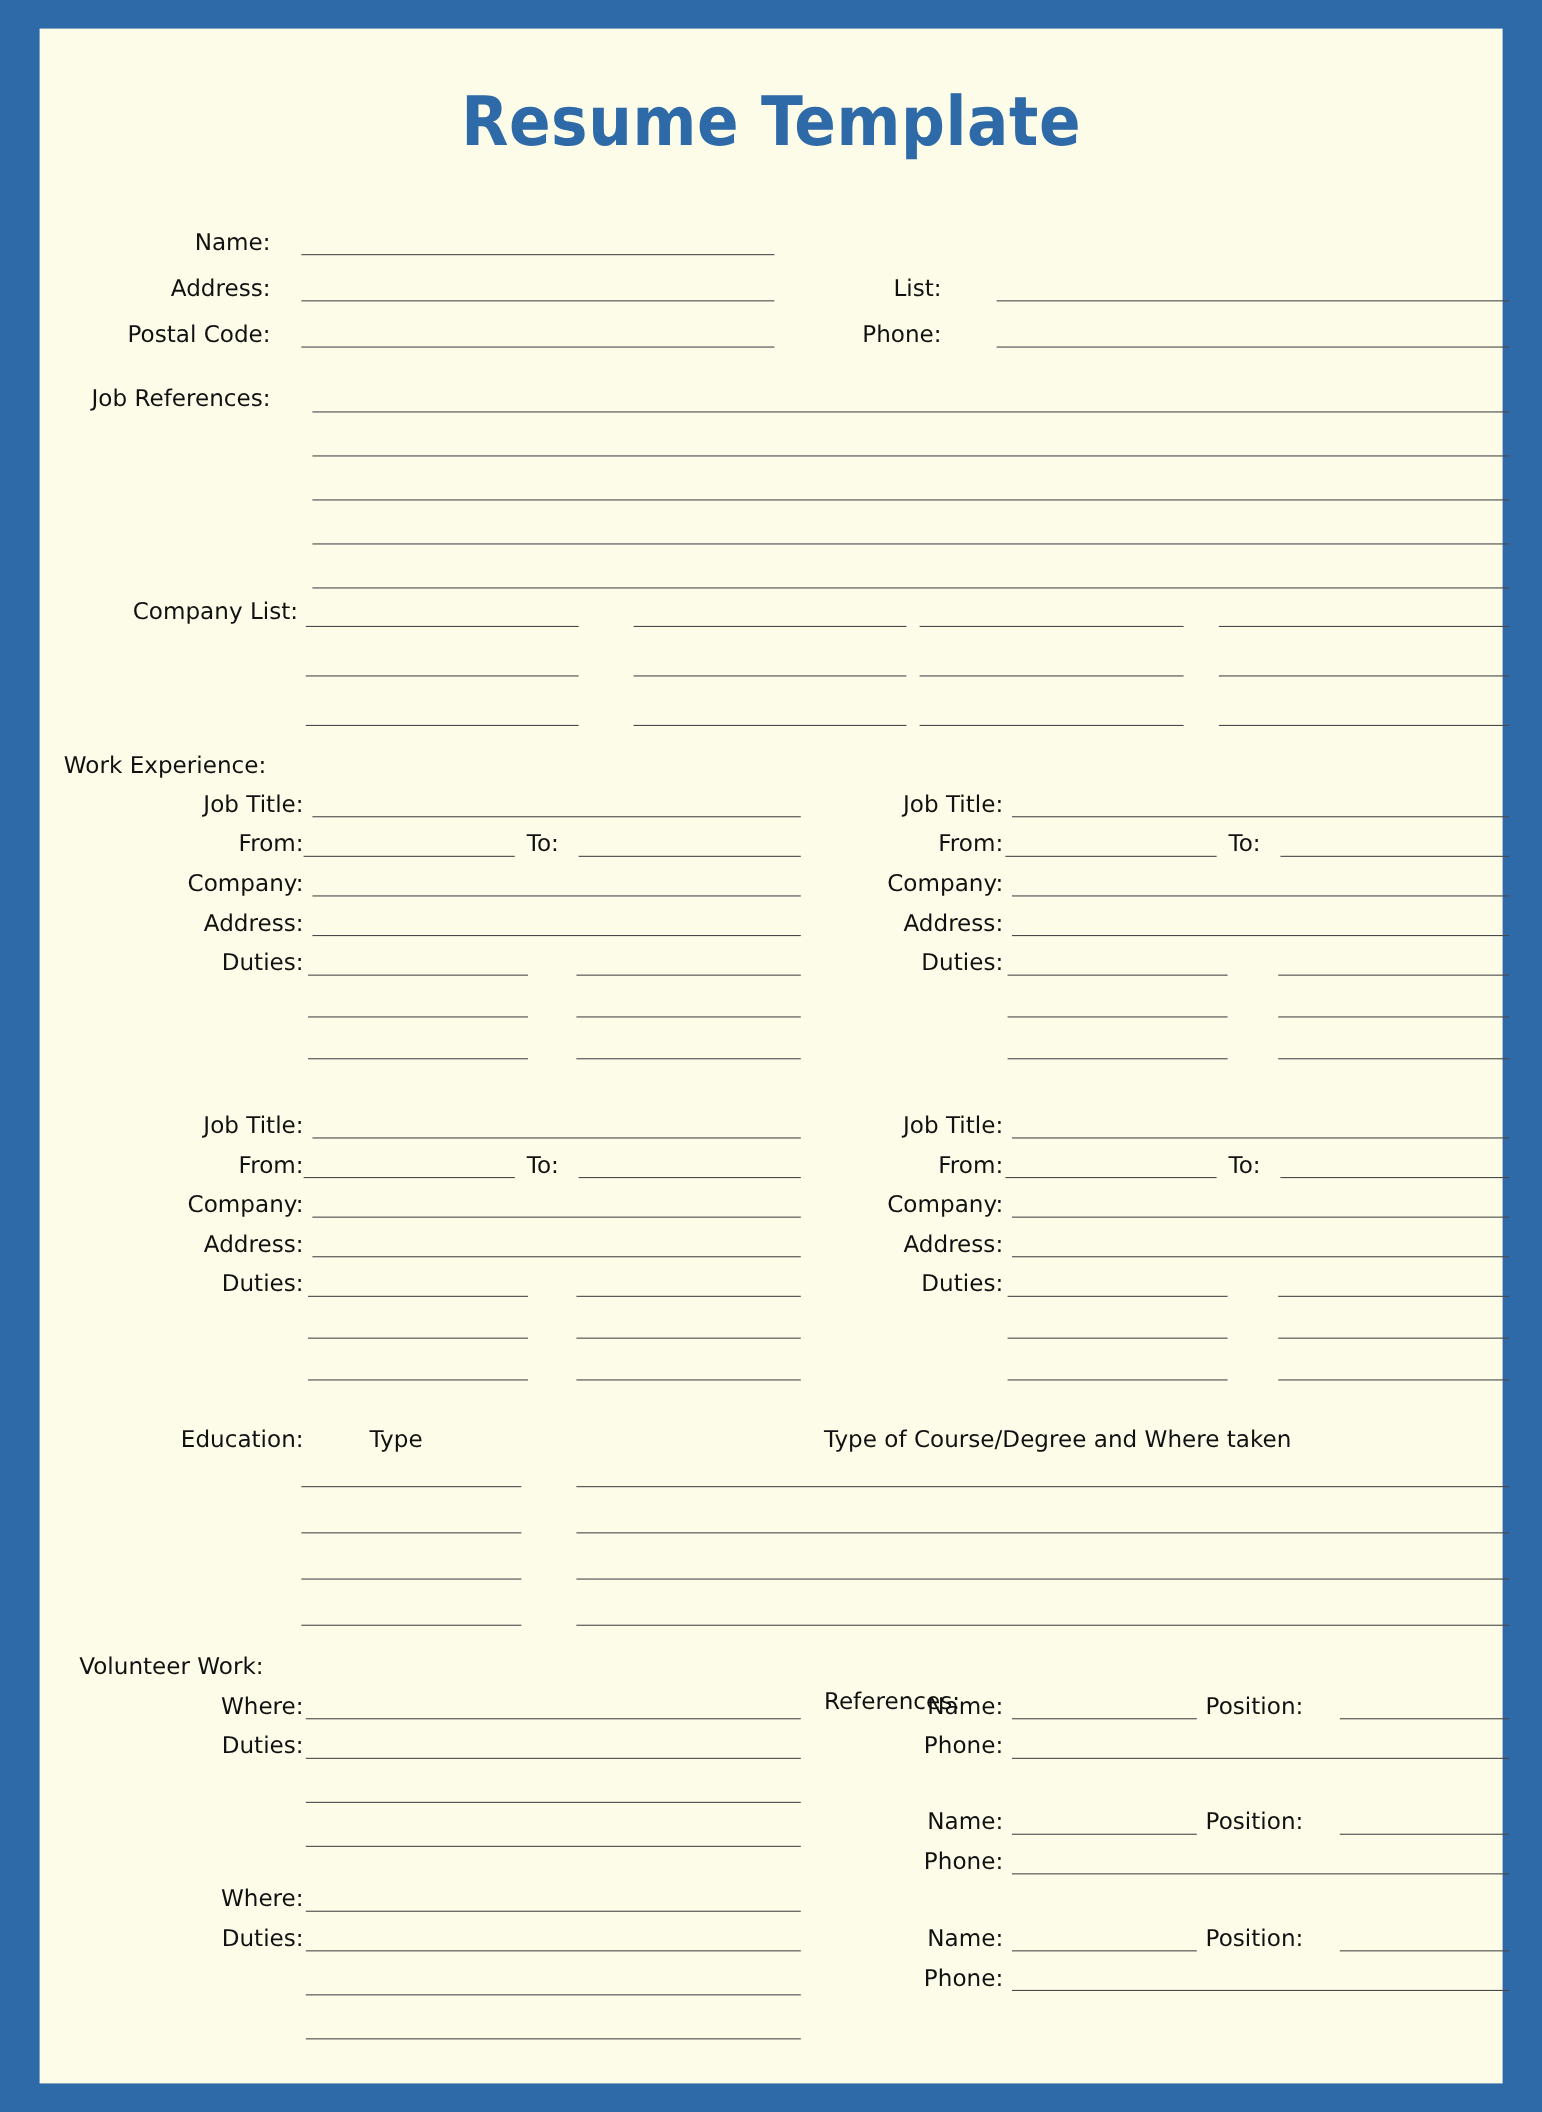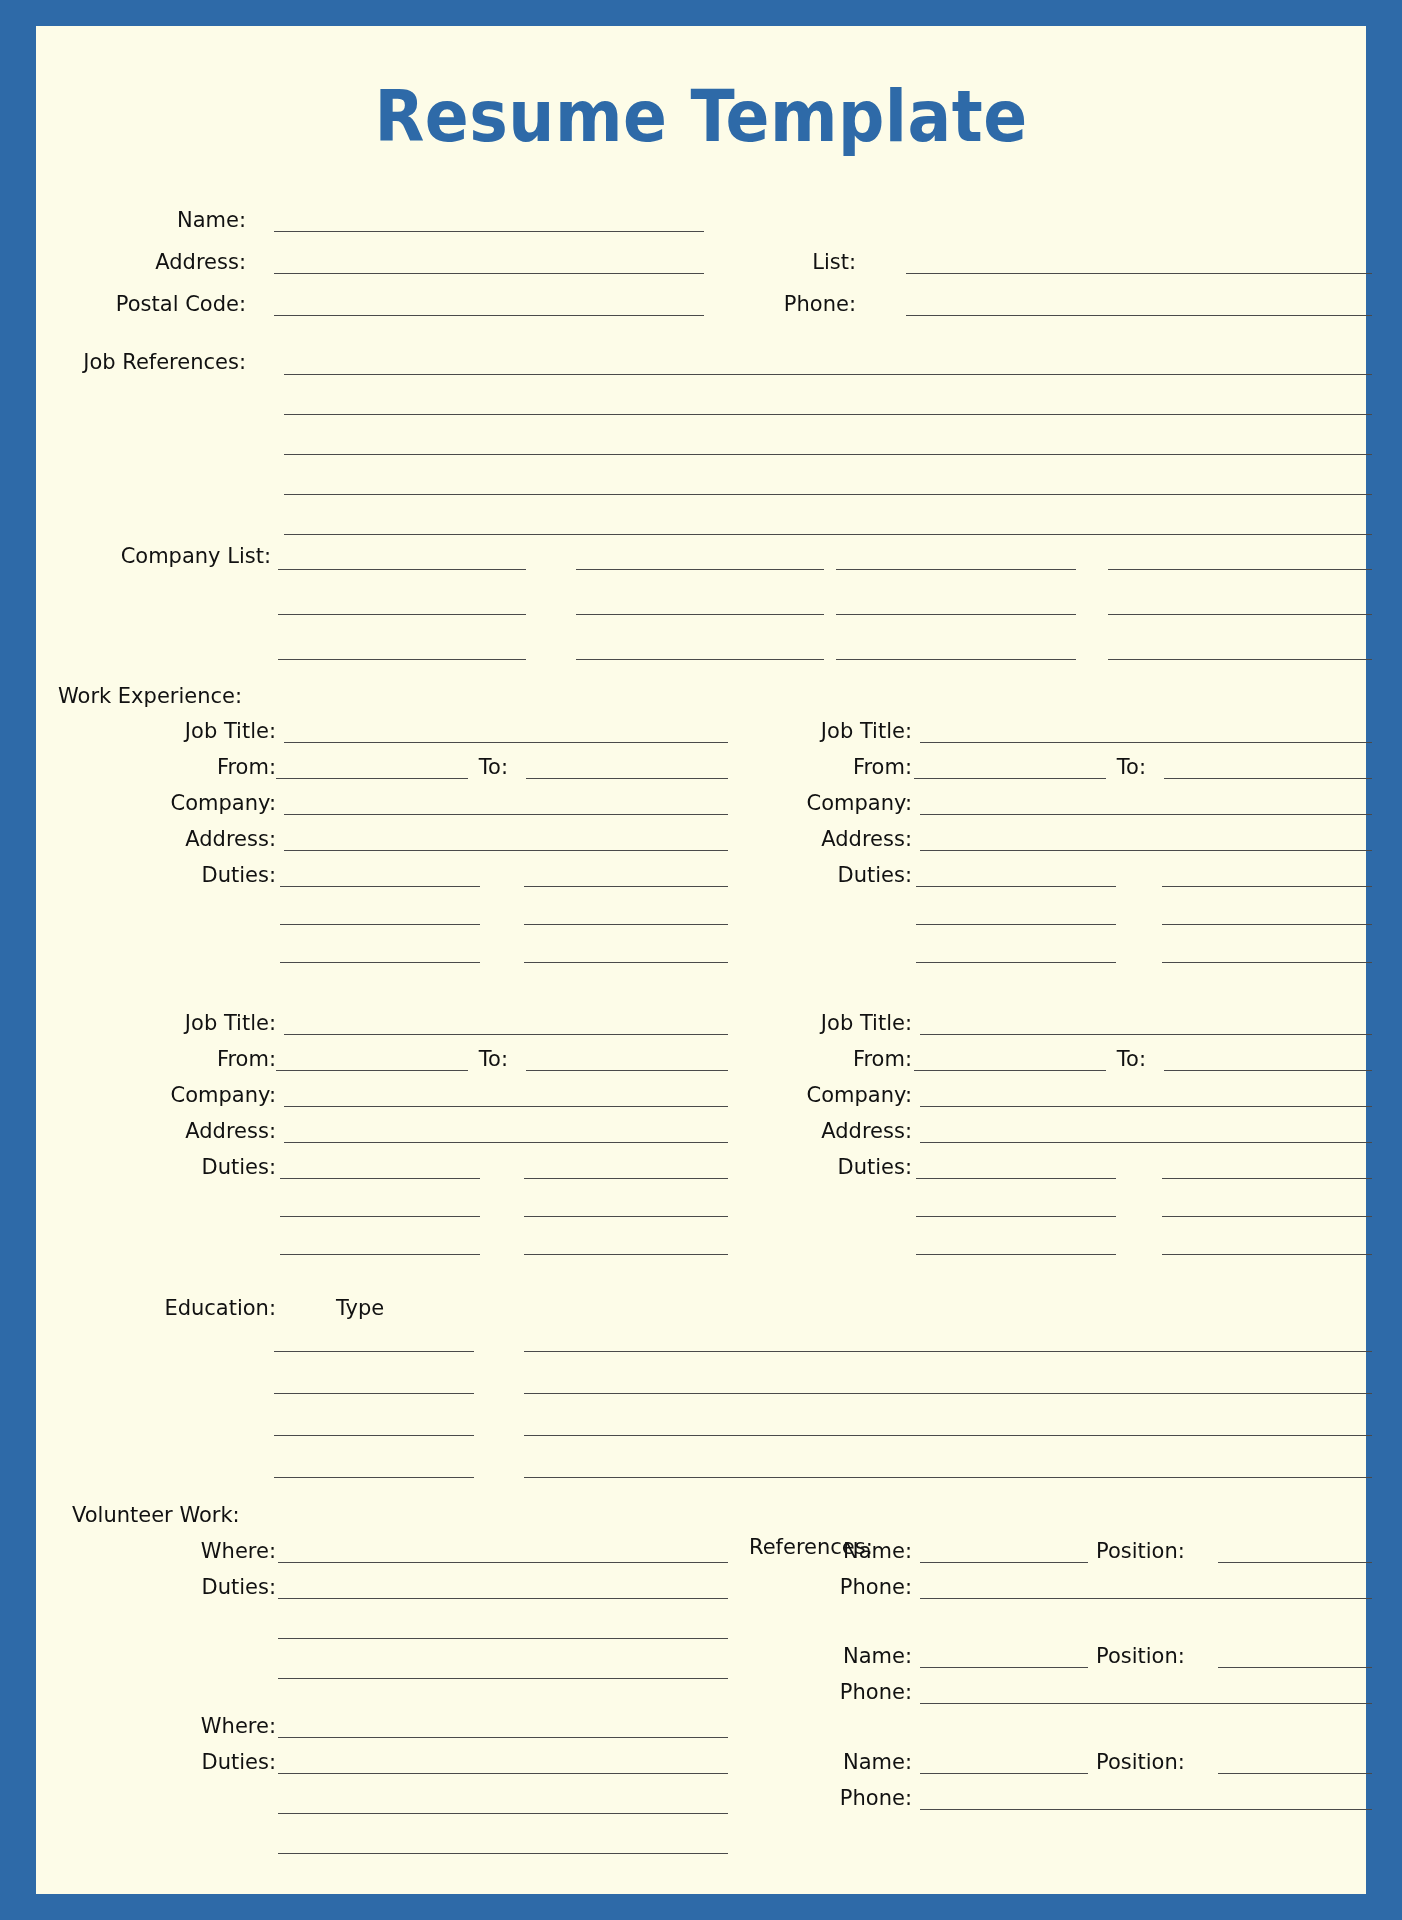--- a/index.html
+++ b/index.html
@@ -18,21 +18,21 @@
     left: 36px;
     top: 26px;
     width: 1330px;
     height: 1868px;
     background: #fdfce8;
     box-sizing: border-box;
   }
   .title {
     text-align: center;
     color: #2e6aa8;
-    font-size: 72px;
+    font-size: 62px;
     font-weight: bold;
     letter-spacing: 0.5px;
     margin: 48px 0 0 0;
     font-family: "DejaVu Sans", sans-serif;
     font-stretch: condensed;
   }
 
   
   .abs { position: absolute; }
 
@@ -181,20 +181,21 @@
   <div class="field-label abs" style="left:716px; top:1129px; width:160px;">Duties:</div>
   <div class="line" style="left:880px; top:1152px; width:200px;"></div>
   <div class="line" style="left:1126px; top:1152px; width:210px;"></div>
   <div class="line" style="left:880px; top:1190px; width:200px;"></div>
   <div class="line" style="left:1126px; top:1190px; width:210px;"></div>
   <div class="line" style="left:880px; top:1228px; width:200px;"></div>
   <div class="line" style="left:1126px; top:1228px; width:210px;"></div>
 
   <div class="field-label abs" style="left:60px; top:1270px; width:180px;">Education:</div>
   <div class="field-label left abs" style="left:300px; top:1270px; width:200px;">Type</div>
+  <div class="field-label left abs" style="left:713px; top:1270px; width:500px;">Type of Course/Degree and Where taken</div>
 
   <div class="line" style="left:238px; top:1325px; width:200px;"></div>
   <div class="line" style="left:488px; top:1325px; width:848px;"></div>
   <div class="line" style="left:238px; top:1367px; width:200px;"></div>
   <div class="line" style="left:488px; top:1367px; width:848px;"></div>
   <div class="line" style="left:238px; top:1409px; width:200px;"></div>
   <div class="line" style="left:488px; top:1409px; width:848px;"></div>
   <div class="line" style="left:238px; top:1451px; width:200px;"></div>
   <div class="line" style="left:488px; top:1451px; width:848px;"></div>
 

